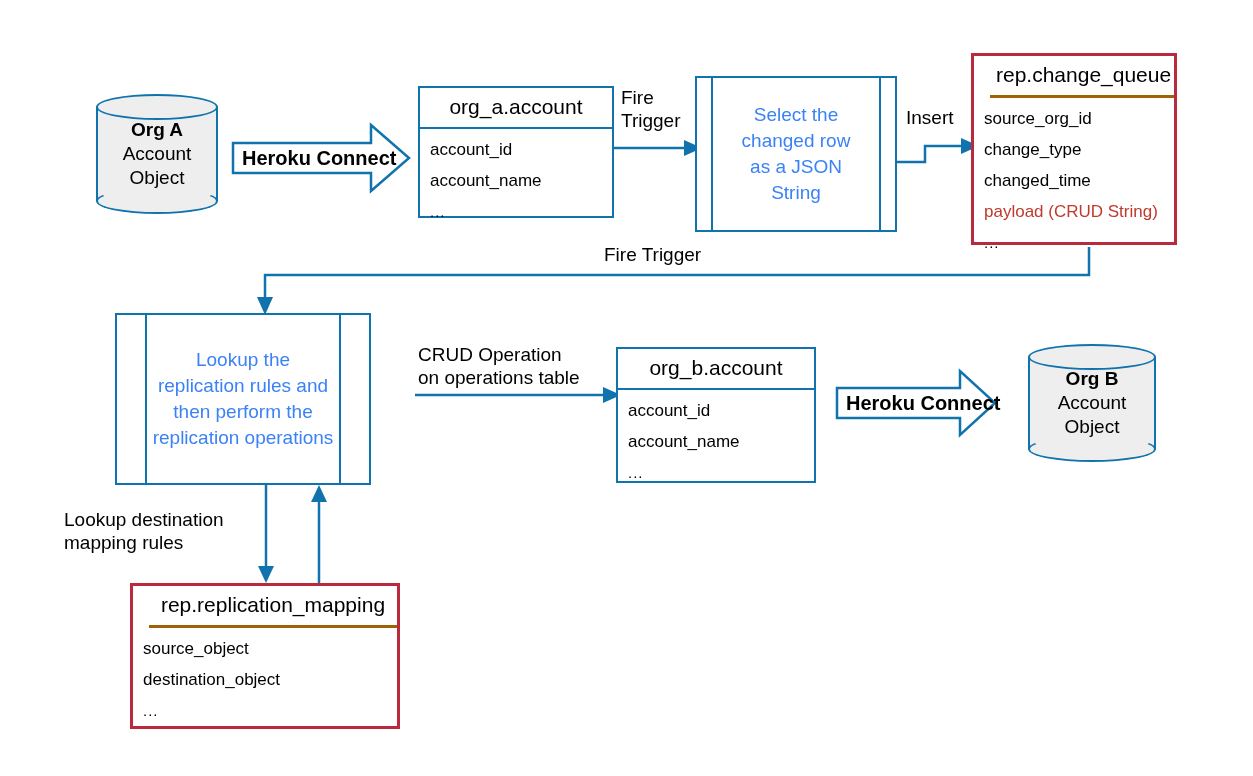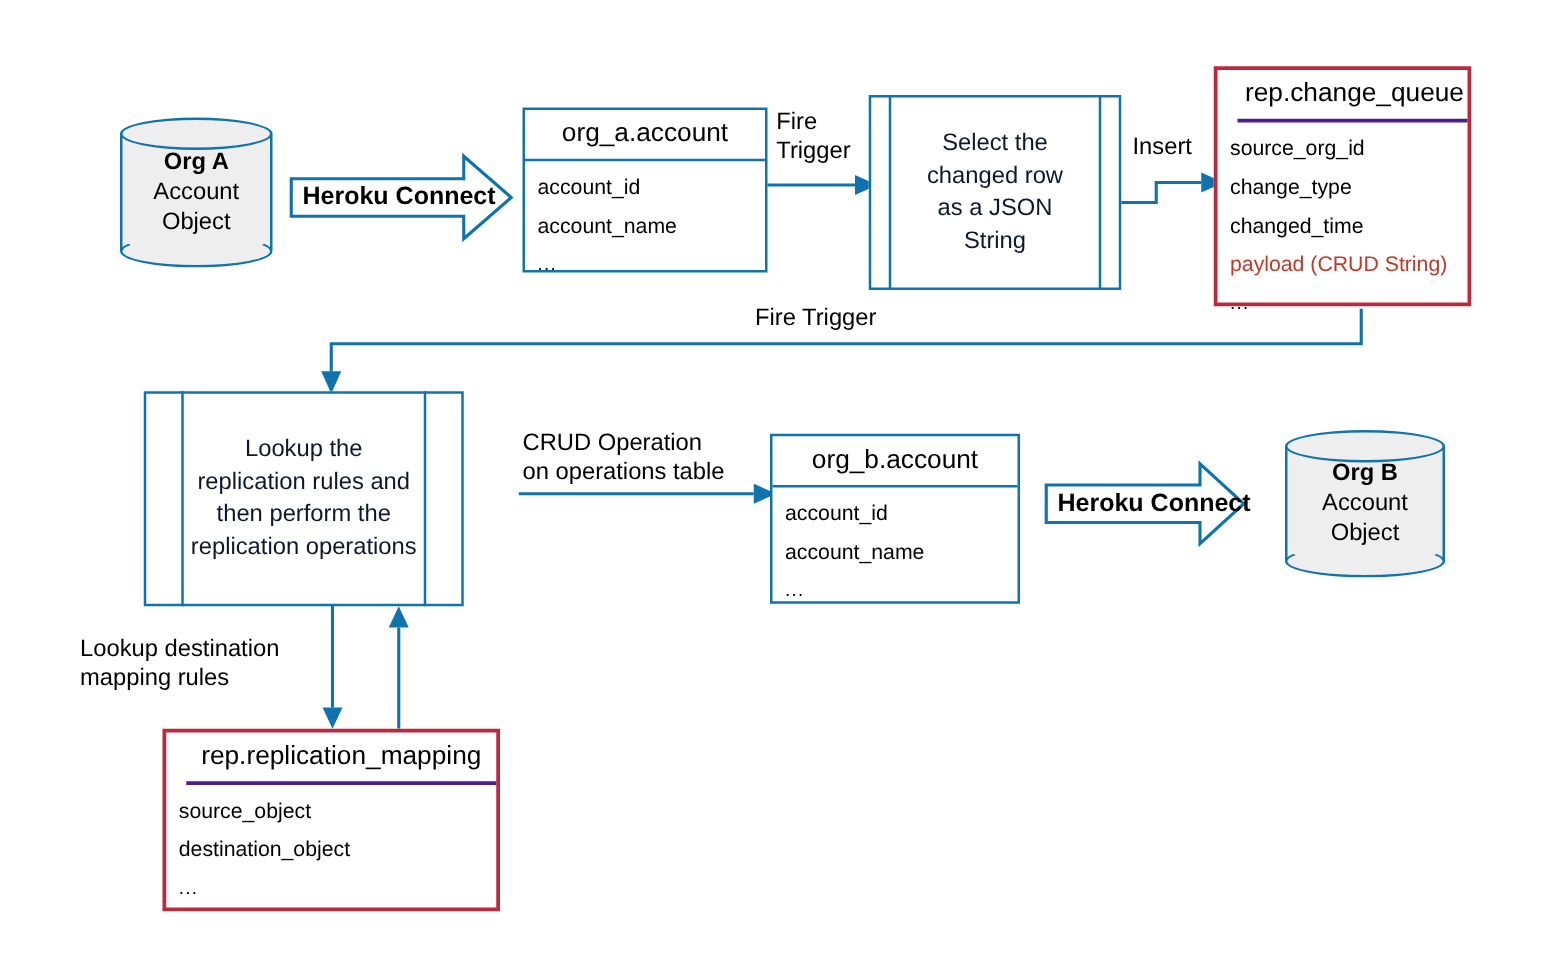--- a/index.html
+++ b/index.html
@@ -98,21 +98,21 @@
 
   .tb-title {
     box-sizing: border-box;
     text-align: center;
     font-size: 21px;
     padding: 7px 6px 8px 6px;
     color: #000000;
     white-space: nowrap;
   }
   .tablebox.blue .tb-title { border-bottom: 2px solid #1073ad; }
-  .tablebox.red  .tb-title { border-bottom: 3px solid #4c1d95; margin-left: 16px; }
+  .tablebox.red  .tb-title { border-bottom: 3px solid #a16207; margin-left: 16px; }
 
   .tb-fields {
     padding: 6px 10px 4px 10px;
   }
   .tb-field {
     font-size: 17px;
     line-height: 20px;
     padding: 5px 0 6px 0;
     white-space: nowrap;
     color: #000000;
@@ -134,21 +134,21 @@
     border-left: 2px solid #1073ad;
   }
   .procbox .proc-text {
     position: absolute;
     left: 20px; right: 20px;
     top: 50%;
     transform: translateY(-50%);
     text-align: center;
     font-size: 19px;
     line-height: 26px;
-    color: #0f172a;
+    color: #3b82f6;
   }
 
   
   .blockarrow { position: absolute; }
   .blockarrow svg { display: block; overflow: visible; }
   .blockarrow .ba-text {
     position: absolute;
     left: 0;
     top: 50%;
     transform: translateY(-50%);

